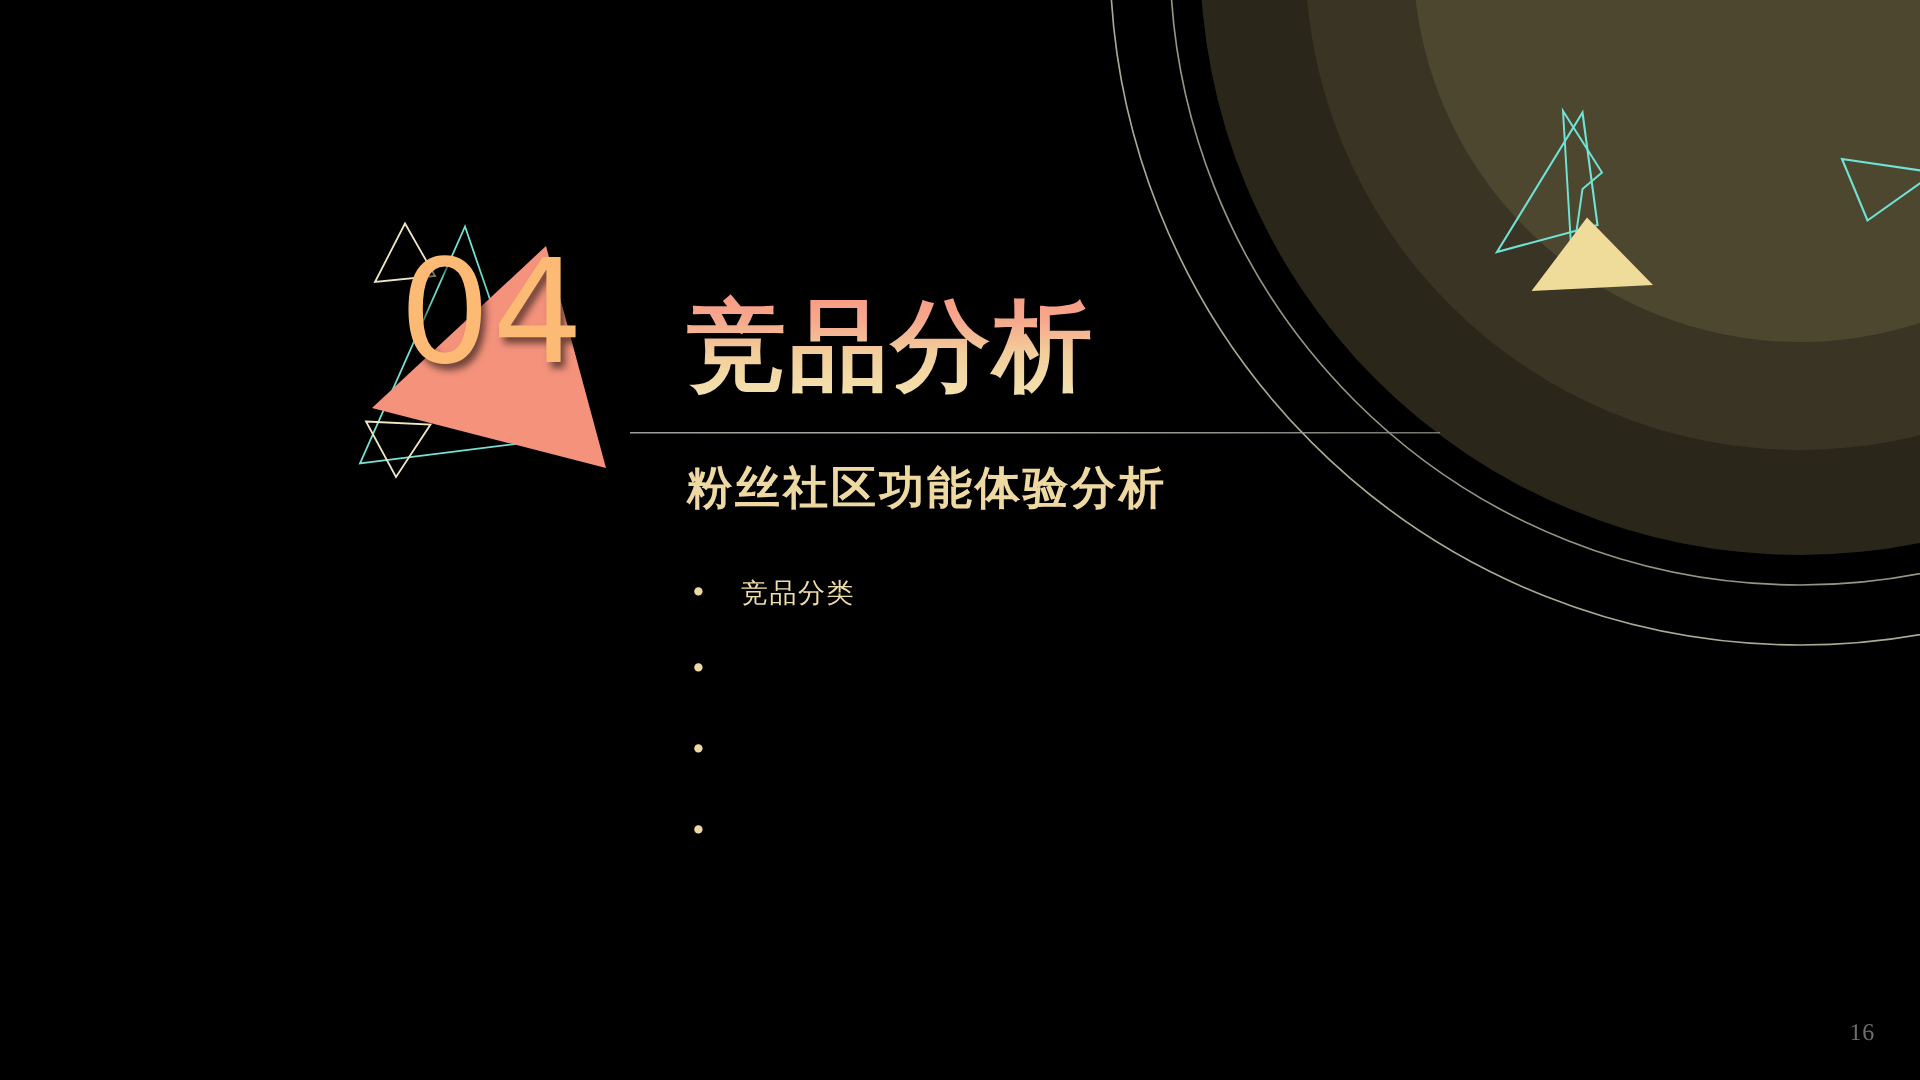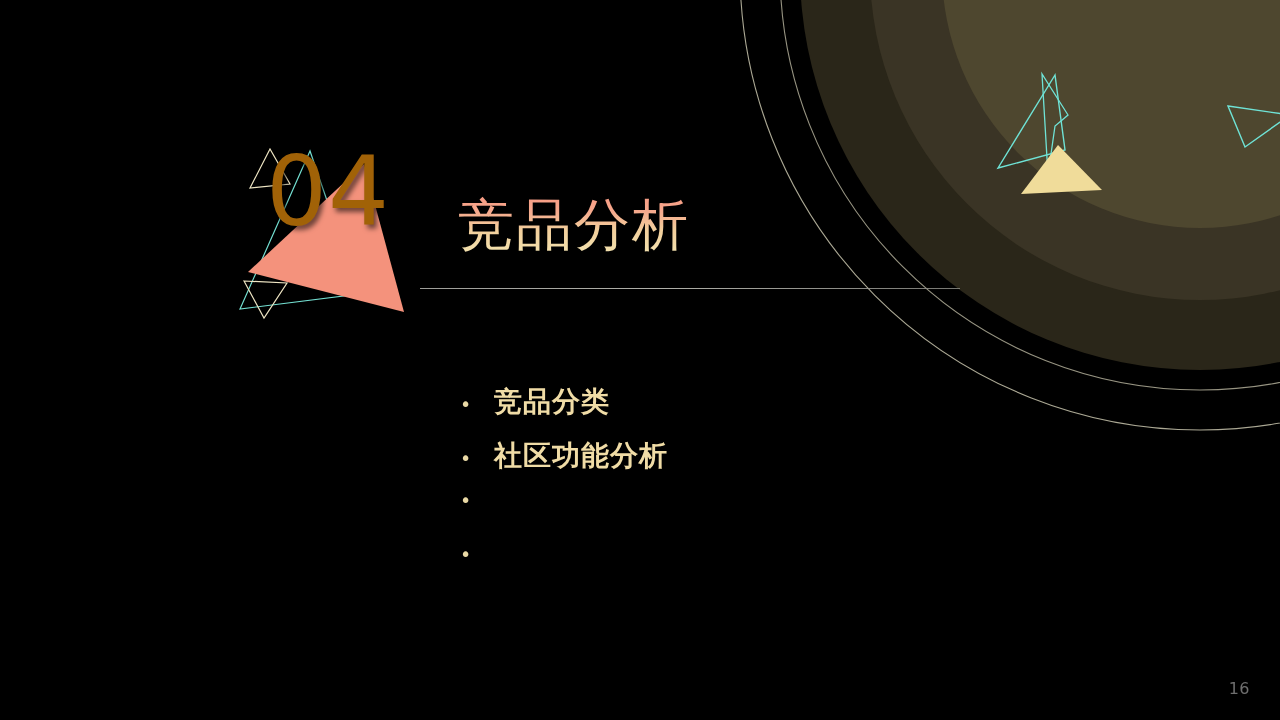--- a/index.html
+++ b/index.html
@@ -33,37 +33,37 @@
     position: absolute;
     left: 222px;
     top: 136px;
     width: 240px;
     height: 210px;
   }
   .number-block svg { position: absolute; left: 0; top: 0; }
   .number-text {
     position: absolute;
     left: 44px;
-    top: 8px;
+    top: 24px;
     font-size: 96px;
     font-weight: 400;
-    color: #a16207;
+    color: #fdba74;
     letter-spacing: 1px;
     line-height: 1;
     text-shadow: 3px 4px 5px rgba(0,0,0,0.55);
     font-family: "DejaVu Sans", "Liberation Sans", sans-serif;
   }
 
   
   .title {
     position: absolute;
     left: 458px;
     top: 196px;
-    font-size: 56px;
-    font-weight: normal;
+    font-size: 66px;
+    font-weight: bold;
     letter-spacing: 2px;
     line-height: 1.05;
     background-image: linear-gradient(180deg, #f79b84 0%, #f6a98d 26%, #f2cf9c 58%, #f3e3b0 100%);
     -webkit-background-clip: text;
     background-clip: text;
     color: transparent;
     -webkit-text-fill-color: transparent;
     text-shadow: 0 0 0 rgba(0,0,0,0);
     white-space: nowrap;
   }
@@ -100,35 +100,36 @@
     height: 54px;
   }
   .bullet-dot {
     width: 34px;
     flex: 0 0 34px;
     color: #ead9a5;
     font-size: 19px;
     line-height: 1;
   }
   .bullet-label {
-    font-size: 28px;
-    font-weight: bold;
+    font-size: 18px;
+    font-weight: normal;
     letter-spacing: 1px;
     color: #f0dca6;
     white-space: pre;
   }
 
   
   .page-number {
     position: absolute;
     right: 30px;
     bottom: 22px;
     font-size: 16px;
     color: #6e6e6e;
     letter-spacing: .5px;
+    font-family: Liberation Serif, serif;
   }
 </style>
 </head>
 <body>
 
 <div id="slide">
 
   <div class="corner-deco">
     <svg width="640" height="460" viewBox="0 0 640 460" xmlns="http://www.w3.org/2000/svg">
       <defs>
@@ -164,29 +165,29 @@
 
       <polygon points="142,28 26,136 182,176" fill="#f4927c"></polygon>
 
       <polygon points="22,145 65,147 42,182" fill="none" stroke="#efe6c4" stroke-width="1.2"></polygon>
     </svg>
     <div class="number-text">04</div>
   </div>
 
   <div class="title">竞品分析</div>
   <div class="divider"></div>
+  <div class="subtitle">粉丝社区功能体验分析</div>
 
   <div class="bullets">
     <div class="bullet-row">
       <span class="bullet-dot">•</span>
       <span class="bullet-label">竞品分类</span>
     </div>
     <div class="bullet-row">
       <span class="bullet-dot">•</span>
-      <span class="bullet-label">社区功能分析</span>
     </div>
     <div class="bullet-row">
       <span class="bullet-dot">•</span>
     </div>
     <div class="bullet-row">
       <span class="bullet-dot">•</span>
     </div>
   </div>
 
   <div class="page-number">16</div>

